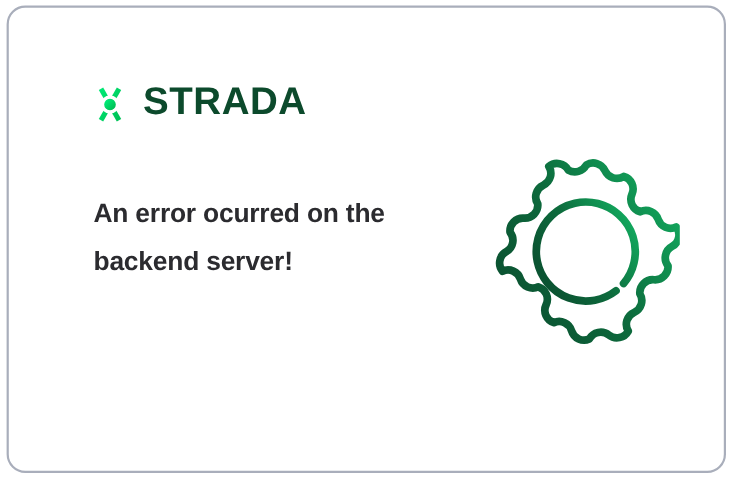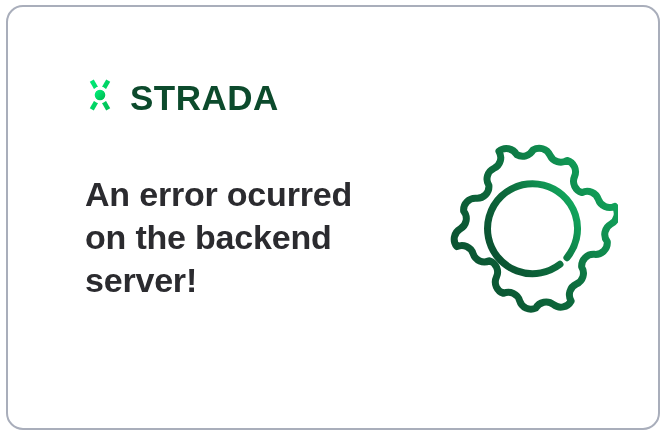--- a/index.html
+++ b/index.html
@@ -35,21 +35,21 @@
     border-radius: 17px;
     overflow: hidden;
   }
 
   
   .brand {
     position: absolute;
     left: 72px;
     top: 68px;
     display: flex;
-    align-items: flex-end;
+    align-items: flex-start;
     gap: 10px;
   }
   .brand-mark {
     width: 40px;
     height: 40px;
     display: block;
     flex: 0 0 auto;
   }
   .brand-name {
     font-family: "Liberation Sans", sans-serif;
@@ -61,21 +61,21 @@
     white-space: nowrap;
   }
 
   
   .error-message {
     position: absolute;
     left: 77px;
     top: 166px;
     width: 290px;
     font-family: "Liberation Sans", sans-serif;
-    font-size: 34px;
+    font-size: 24px;
     font-weight: 700;
     line-height: 43px;
     letter-spacing: -0.2px;
     color: #2b2b2f;
   }
 
   
   .gear-illustration {
     position: absolute;
     left: 440px;

